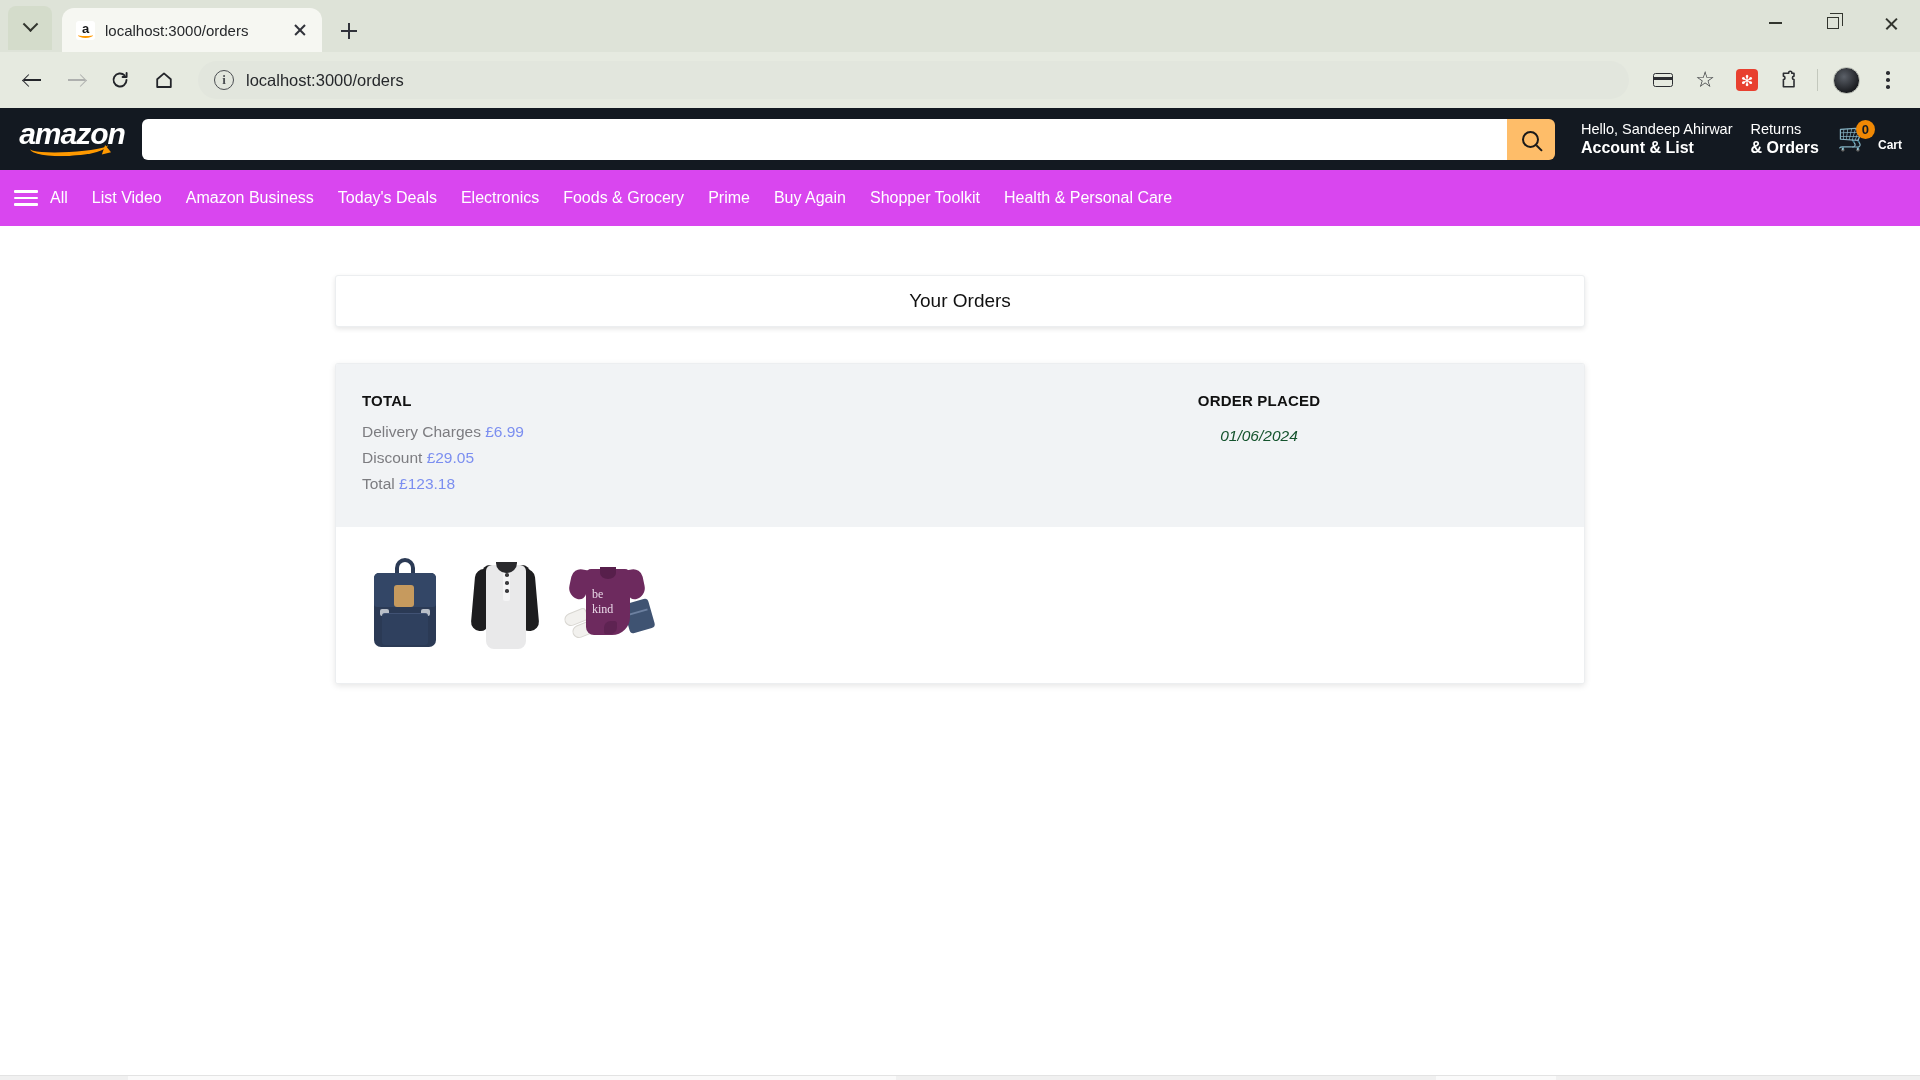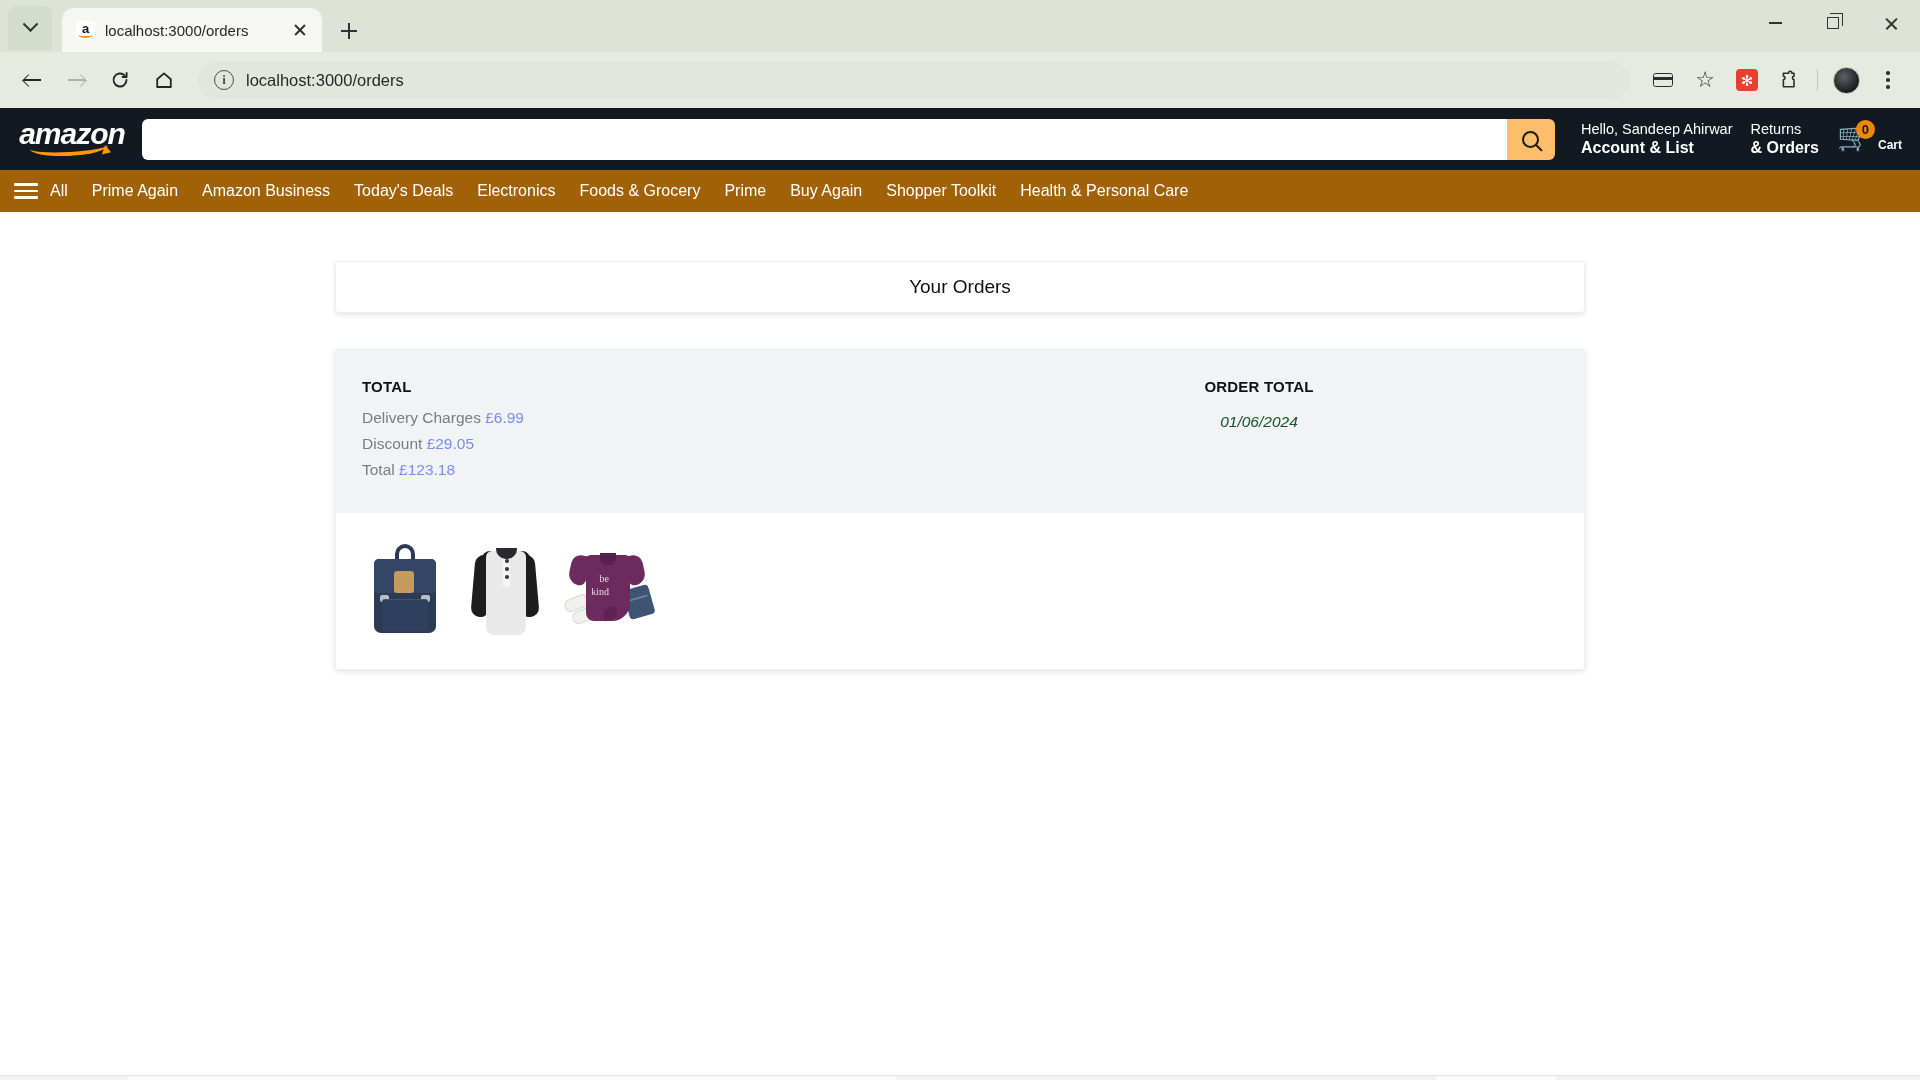--- a/index.html
+++ b/index.html
@@ -195,21 +195,21 @@
   #cart-count {
     position: absolute; top: -4px; right: -2px;
     min-width: 19px; height: 19px; border-radius: 50%;
     background: #f08804; color: #131921; font-size: 13px; font-weight: bold;
     display: flex; align-items: center; justify-content: center; padding: 0 4px;
   }
   #cart-label { font-size: 12px; font-weight: bold; padding-bottom: 2px; }
 
   
   #amazon-nav {
-    background: #a16207; height: 42px; display: flex; align-items: center;
+    background: #d946ef; height: 56px; display: flex; align-items: center;
     padding: 0 14px; gap: 20px;
   }
   #hamburger { display: flex; flex-direction: column; gap: 4px; width: 24px; }
   #hamburger i { height: 2.4px; background: #ffffff; display: block; border-radius: 1px; }
   .nav-item {
     color: #ffffff; font-size: 16px; white-space: nowrap; line-height: 1;
     padding: 4px 2px;
   }
   #nav-all { margin-left: -10px; }
 
@@ -274,21 +274,21 @@
   .sh-placket { position: absolute; left: 41px; top: 18px; width: 7px; height: 34px; background: #f4f4f5; border-radius: 0 0 2px 2px; }
   .sh-collar { position: absolute; left: 34px; top: 13px; width: 21px; height: 11px; background: #2a2a2d; border-radius: 0 0 10px 10px; }
   .sh-btn { position: absolute; left: 43px; width: 3.5px; height: 3.5px; background: #3a3a3d; border-radius: 50%; }
 
   
   .tee-body { position: absolute; left: 24px; top: 20px; width: 44px; height: 66px; background: #6d2a5e; border-radius: 5px 5px 18px 8px; }
   .tee-sleeve-l, .tee-sleeve-r { position: absolute; top: 20px; width: 18px; height: 30px; background: #6d2a5e; }
   .tee-sleeve-l { left: 8px; border-radius: 10px 3px 7px 12px; transform: rotate(12deg); }
   .tee-sleeve-r { right: 4px; border-radius: 3px 10px 12px 7px; transform: rotate(-12deg); }
   .tee-vneck { position: absolute; left: 38px; top: 18px; width: 16px; height: 12px; background: #571f4b; border-radius: 0 0 50% 50%; }
-  .tee-text { position: absolute; left: 13px; top: 38px; width: 34px; font-size: 10px; color: #e8d7e6; text-align: right; line-height: 1.25; font-family: "Liberation Serif", serif; }
+  .tee-text { position: absolute; left: 30px; top: 38px; width: 34px; font-size: 12px; color: #e8d7e6; text-align: left; line-height: 1.25; font-family: "Liberation Serif", serif; }
   .tee-knot { position: absolute; left: 42px; top: 72px; width: 13px; height: 13px; background: #5e2352; border-radius: 50% 20% 50% 20%; }
   .shoe-a, .shoe-b { position: absolute; width: 24px; height: 13px; background: #f2f1ee; border: 1px solid #d8d6d1; border-radius: 11px 6px 5px 11px; transform: rotate(-22deg); }
   .shoe-a { left: 2px; top: 62px; }
   .shoe-b { left: 10px; top: 74px; }
   .jeans { position: absolute; right: -4px; top: 52px; width: 26px; height: 30px; background: #3f5372; border-radius: 4px; transform: rotate(-16deg); }
   .jeans:after { content: ''; position: absolute; left: 3px; top: 10px; width: 20px; height: 2px; background: #6d80a0; }
 
   
   #taskbar-strip {
     position: absolute; left: 0; bottom: 0; width: 1920px; height: 8px;
@@ -416,21 +416,21 @@
   </div>
 </div>
 
 <div id="amazon-nav">
   <div id="hamburger">
       <i></i>
       <i></i>
       <i></i>
     </div>
   <span class="nav-item" id="nav-all">All</span>
-  <span class="nav-item">Prime Again</span>
+  <span class="nav-item">List Video</span>
   <span class="nav-item">Amazon Business</span>
   <span class="nav-item">Today's Deals</span>
   <span class="nav-item">Electronics</span>
   <span class="nav-item">Foods &amp; Grocery</span>
   <span class="nav-item">Prime</span>
   <span class="nav-item">Buy Again</span>
   <span class="nav-item">Shopper Toolkit</span>
   <span class="nav-item">Health &amp; Personal Care</span>
 </div>
 
@@ -455,21 +455,21 @@
             <span>Discount</span>
             <span class="amt">£29.05</span>
           </div>
           <div class="price-line">
             <span>Total</span>
             <span class="amt">£123.18</span>
           </div>
         </div>
 
         <div id="summary-placed">
-          <div class="summary-heading">ORDER TOTAL</div>
+          <div class="summary-heading">ORDER PLACED</div>
           <div id="order-date">01/06/2024</div>
         </div>
 
 
       </div>
 
       <div id="order-products">
 
         <div class="product-thumb">
           <span class="bp-handle"></span>

